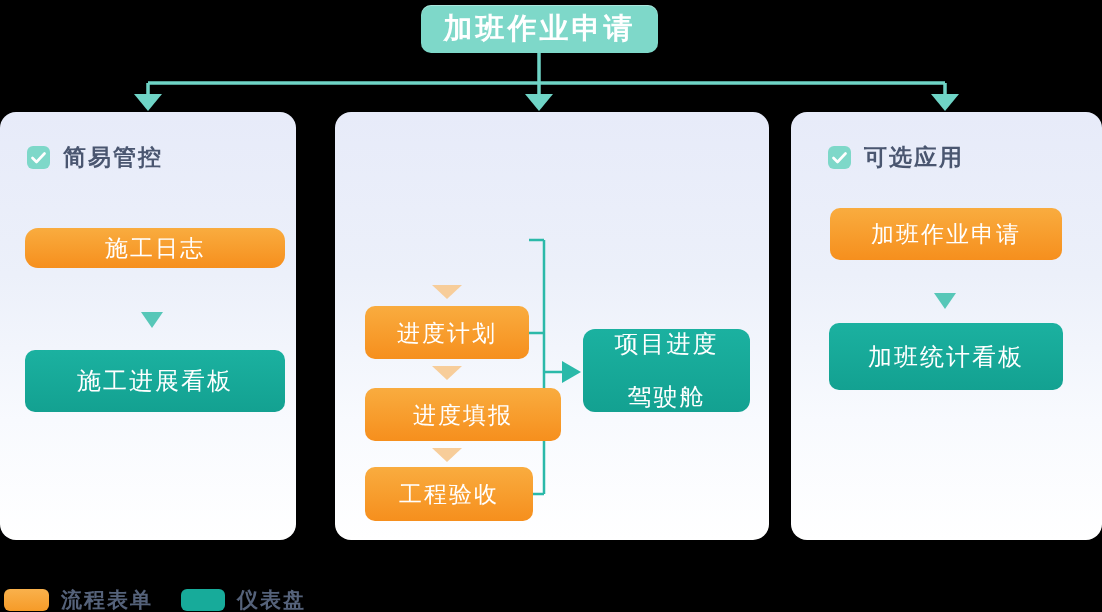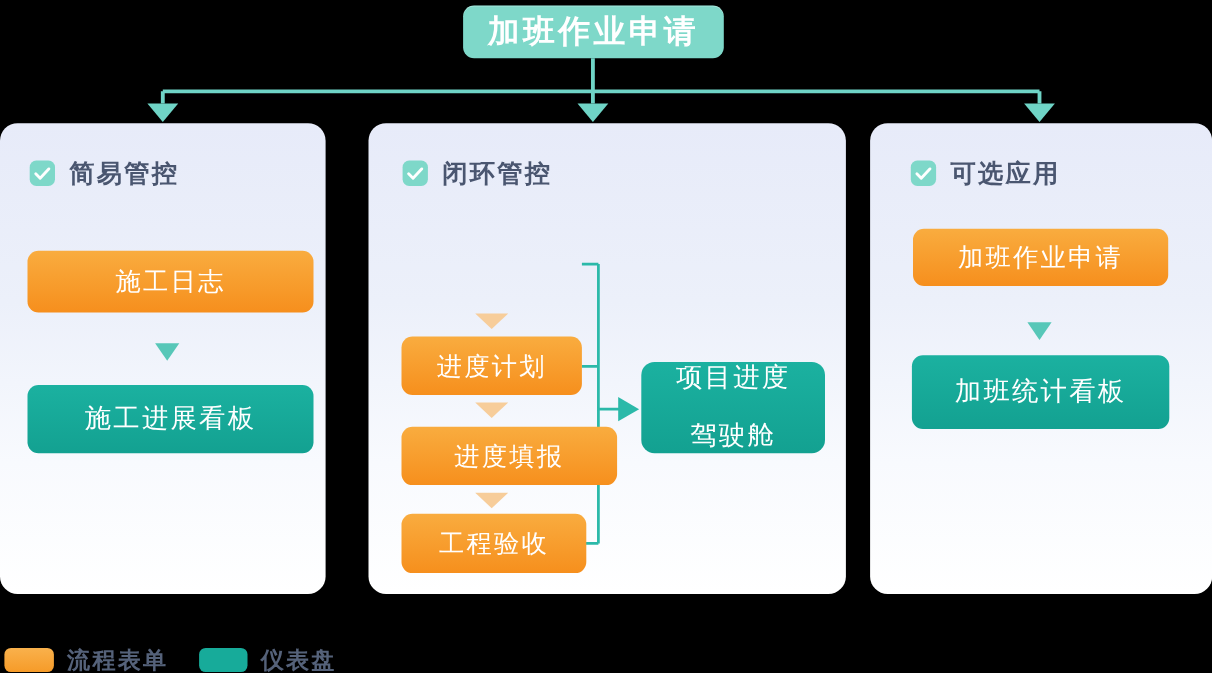--- a/index.html
+++ b/index.html
@@ -88,39 +88,31 @@
 
   <div class="panel left">
     <div class="panel-header">
       <span class="checkbox">
         <svg width="15" height="12" viewBox="0 0 15 12">
             <path d="M1.5 6 L5.5 10 L13.5 1.5" stroke="#fff" stroke-width="2.6" fill="none" stroke-linecap="round" stroke-linejoin="round"></path>
           </svg>
       </span>
       <span class="hd">简易管控</span>
     </div>
-    <div class="node form" style="left:25px;top:116px;width:260px;height:56px;">施工日志</div>
+    <div class="node form" style="left:25px;top:116px;width:260px;height:40px;border-radius:13px;">施工日志</div>
     <div class="tri-down-teal" style="left:141px;top:200px;"></div>
     <div class="node dash" style="left:25px;top:238px;width:260px;height:62px;">施工进展看板</div>
   </div>
 
   <div class="panel mid">
 
     <svg class="overlay" width="434" height="428">
       <path d="M194 128 H209 M194 221 H209 M194 302 H209 M194 382 H209 M209 128 V382 M209 260 H228" stroke="#2BB9A9" stroke-width="2.5" fill="none"></path>
       <polygon points="227,249 227,271 246,260" fill="#2BB9A9"></polygon>
     </svg>
-    <div class="panel-header">
-      <span class="checkbox">
-        <svg width="15" height="12" viewBox="0 0 15 12">
-            <path d="M1.5 6 L5.5 10 L13.5 1.5" stroke="#fff" stroke-width="2.6" fill="none" stroke-linecap="round" stroke-linejoin="round"></path>
-          </svg>
-      </span>
-      <span class="hd">闭环管控</span>
-    </div>
 
     <div class="tri-down-pale" style="left:97px;top:173px;"></div>
     <div class="node form" style="left:30px;top:194px;width:164px;height:53px;">进度计划</div>
     <div class="tri-down-pale" style="left:97px;top:254px;"></div>
     <div class="node form" style="left:30px;top:276px;width:196px;height:53px;">进度填报</div>
     <div class="tri-down-pale" style="left:97px;top:336px;"></div>
     <div class="node form" style="left:30px;top:355px;width:168px;height:54px;">工程验收</div>
 
     <div class="node dash" style="left:248px;top:217px;width:167px;height:83px;border-radius:12px;justify-content:space-between;">
       <span>项目进度</span>

